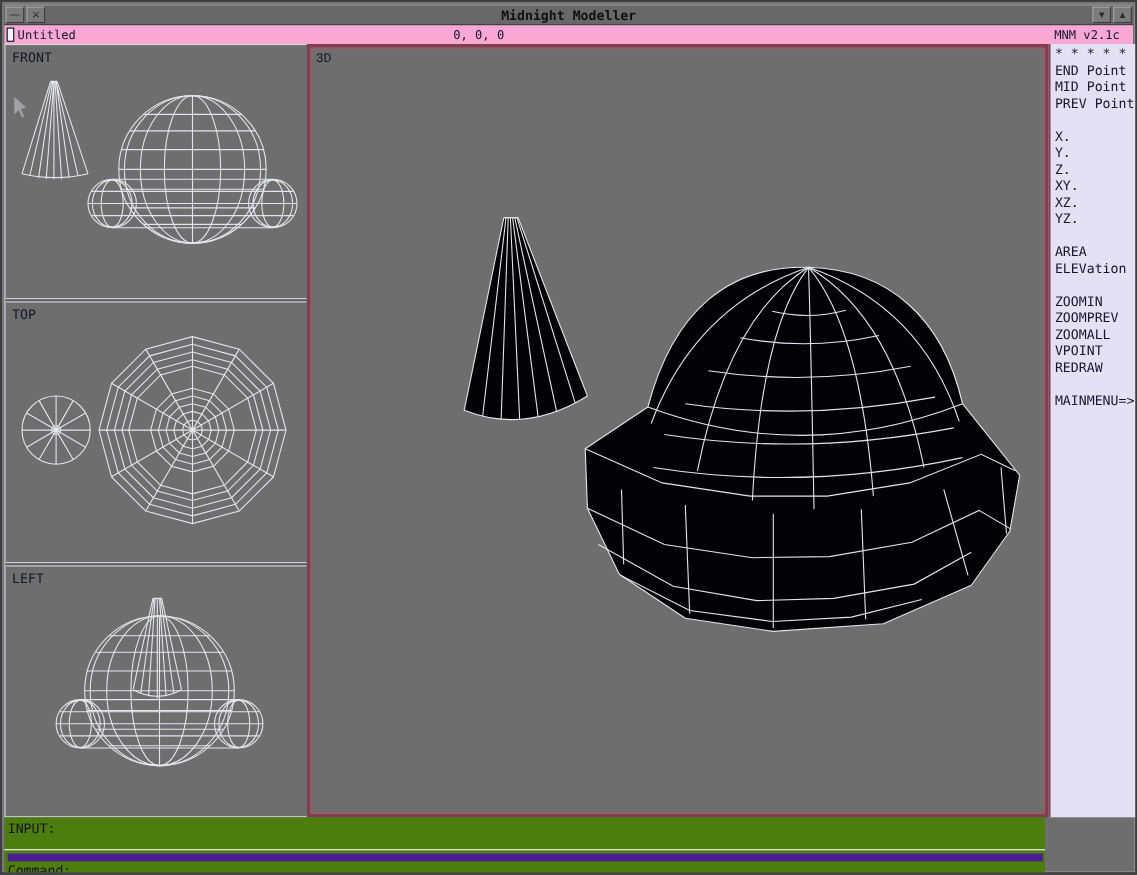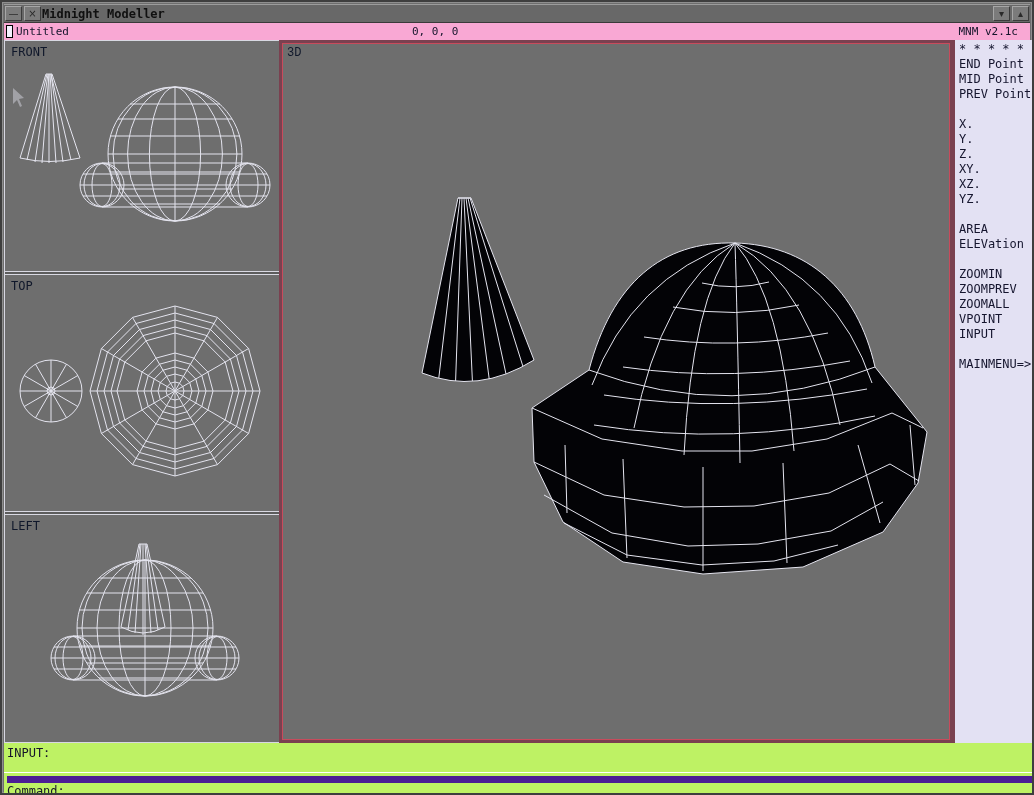--- a/index.html
+++ b/index.html
@@ -22,21 +22,21 @@
     display:flex; align-items:center;
   }
   .tb-btn{
     width:17px; height:15px; margin:0 1px;
     background:#7b7b7b;
     border:1px solid; border-color:#a6a6a6 #3c3c3c #3c3c3c #a6a6a6;
     font-family:"DejaVu Sans", sans-serif;
     font-size:10px; line-height:13px; text-align:center; color:#2a2a2a;
   }
   .tb-title{
-    flex:1; 
+    flex:1; text-align:center;
     font-size:12px; font-weight:bold; color:#101010; letter-spacing:0;
   }
 
   
   .infobar{
     position:absolute; left:2px; top:21px; right:2px; height:17px;
     background:#f9a8d4; color:#14142a; font-size:11px; line-height:16px;
   }
   .text-cursor{
     position:absolute; left:2px; top:2px; width:7px; height:13px;
@@ -86,22 +86,22 @@
     border-right:1px solid #cfcfdb;
     padding-top:2px;
   }
   .menu-item{
     height:15px; line-height:15px; padding-left:4px;
     font-size:12px; color:#15152e; white-space:nowrap;
   }
 
   
   .console{
-    position:absolute; left:2px; top:741px; width:1030px; height:52px;
-    background:#bef264; color:#14142a; font-size:12px;
+    position:absolute; left:2px; top:741px; width:946px; height:52px;
+    background:#4d7c0f; color:#14142a; font-size:12px;
   }
   .console-input{ position:absolute; left:3px; top:3px; height:15px; line-height:15px; }
   .console-sep{ position:absolute; left:0; right:0; top:29px; height:1px; background:#ffffff; }
   .console-command{ position:absolute; left:3px; top:33px; right:2px; height:16px; line-height:16px; border-top:7px solid #4c1d95; }
 
   .wire{ stroke:#e4e4ee; stroke-width:1; fill:none; }
   .solid{ fill:#030306; stroke:#e4e4ee; stroke-width:1; stroke-linejoin:round; }
 </style>
 </head>
 <body>
@@ -271,21 +271,21 @@
     <div class="menu-item">XZ.</div>
     <div class="menu-item">YZ.</div>
     <div class="menu-item"></div>
     <div class="menu-item">AREA</div>
     <div class="menu-item">ELEVation</div>
     <div class="menu-item"></div>
     <div class="menu-item">ZOOMIN</div>
     <div class="menu-item">ZOOMPREV</div>
     <div class="menu-item">ZOOMALL</div>
     <div class="menu-item">VPOINT</div>
-    <div class="menu-item">INPUT</div>
+    <div class="menu-item">REDRAW</div>
     <div class="menu-item"></div>
     <div class="menu-item">MAINMENU=&gt;</div>
   </div>
 
   <div class="console">
     <div class="console-input">
       <span>INPUT:</span>
     </div>
     <div class="console-sep"></div>
     <div class="console-command">

